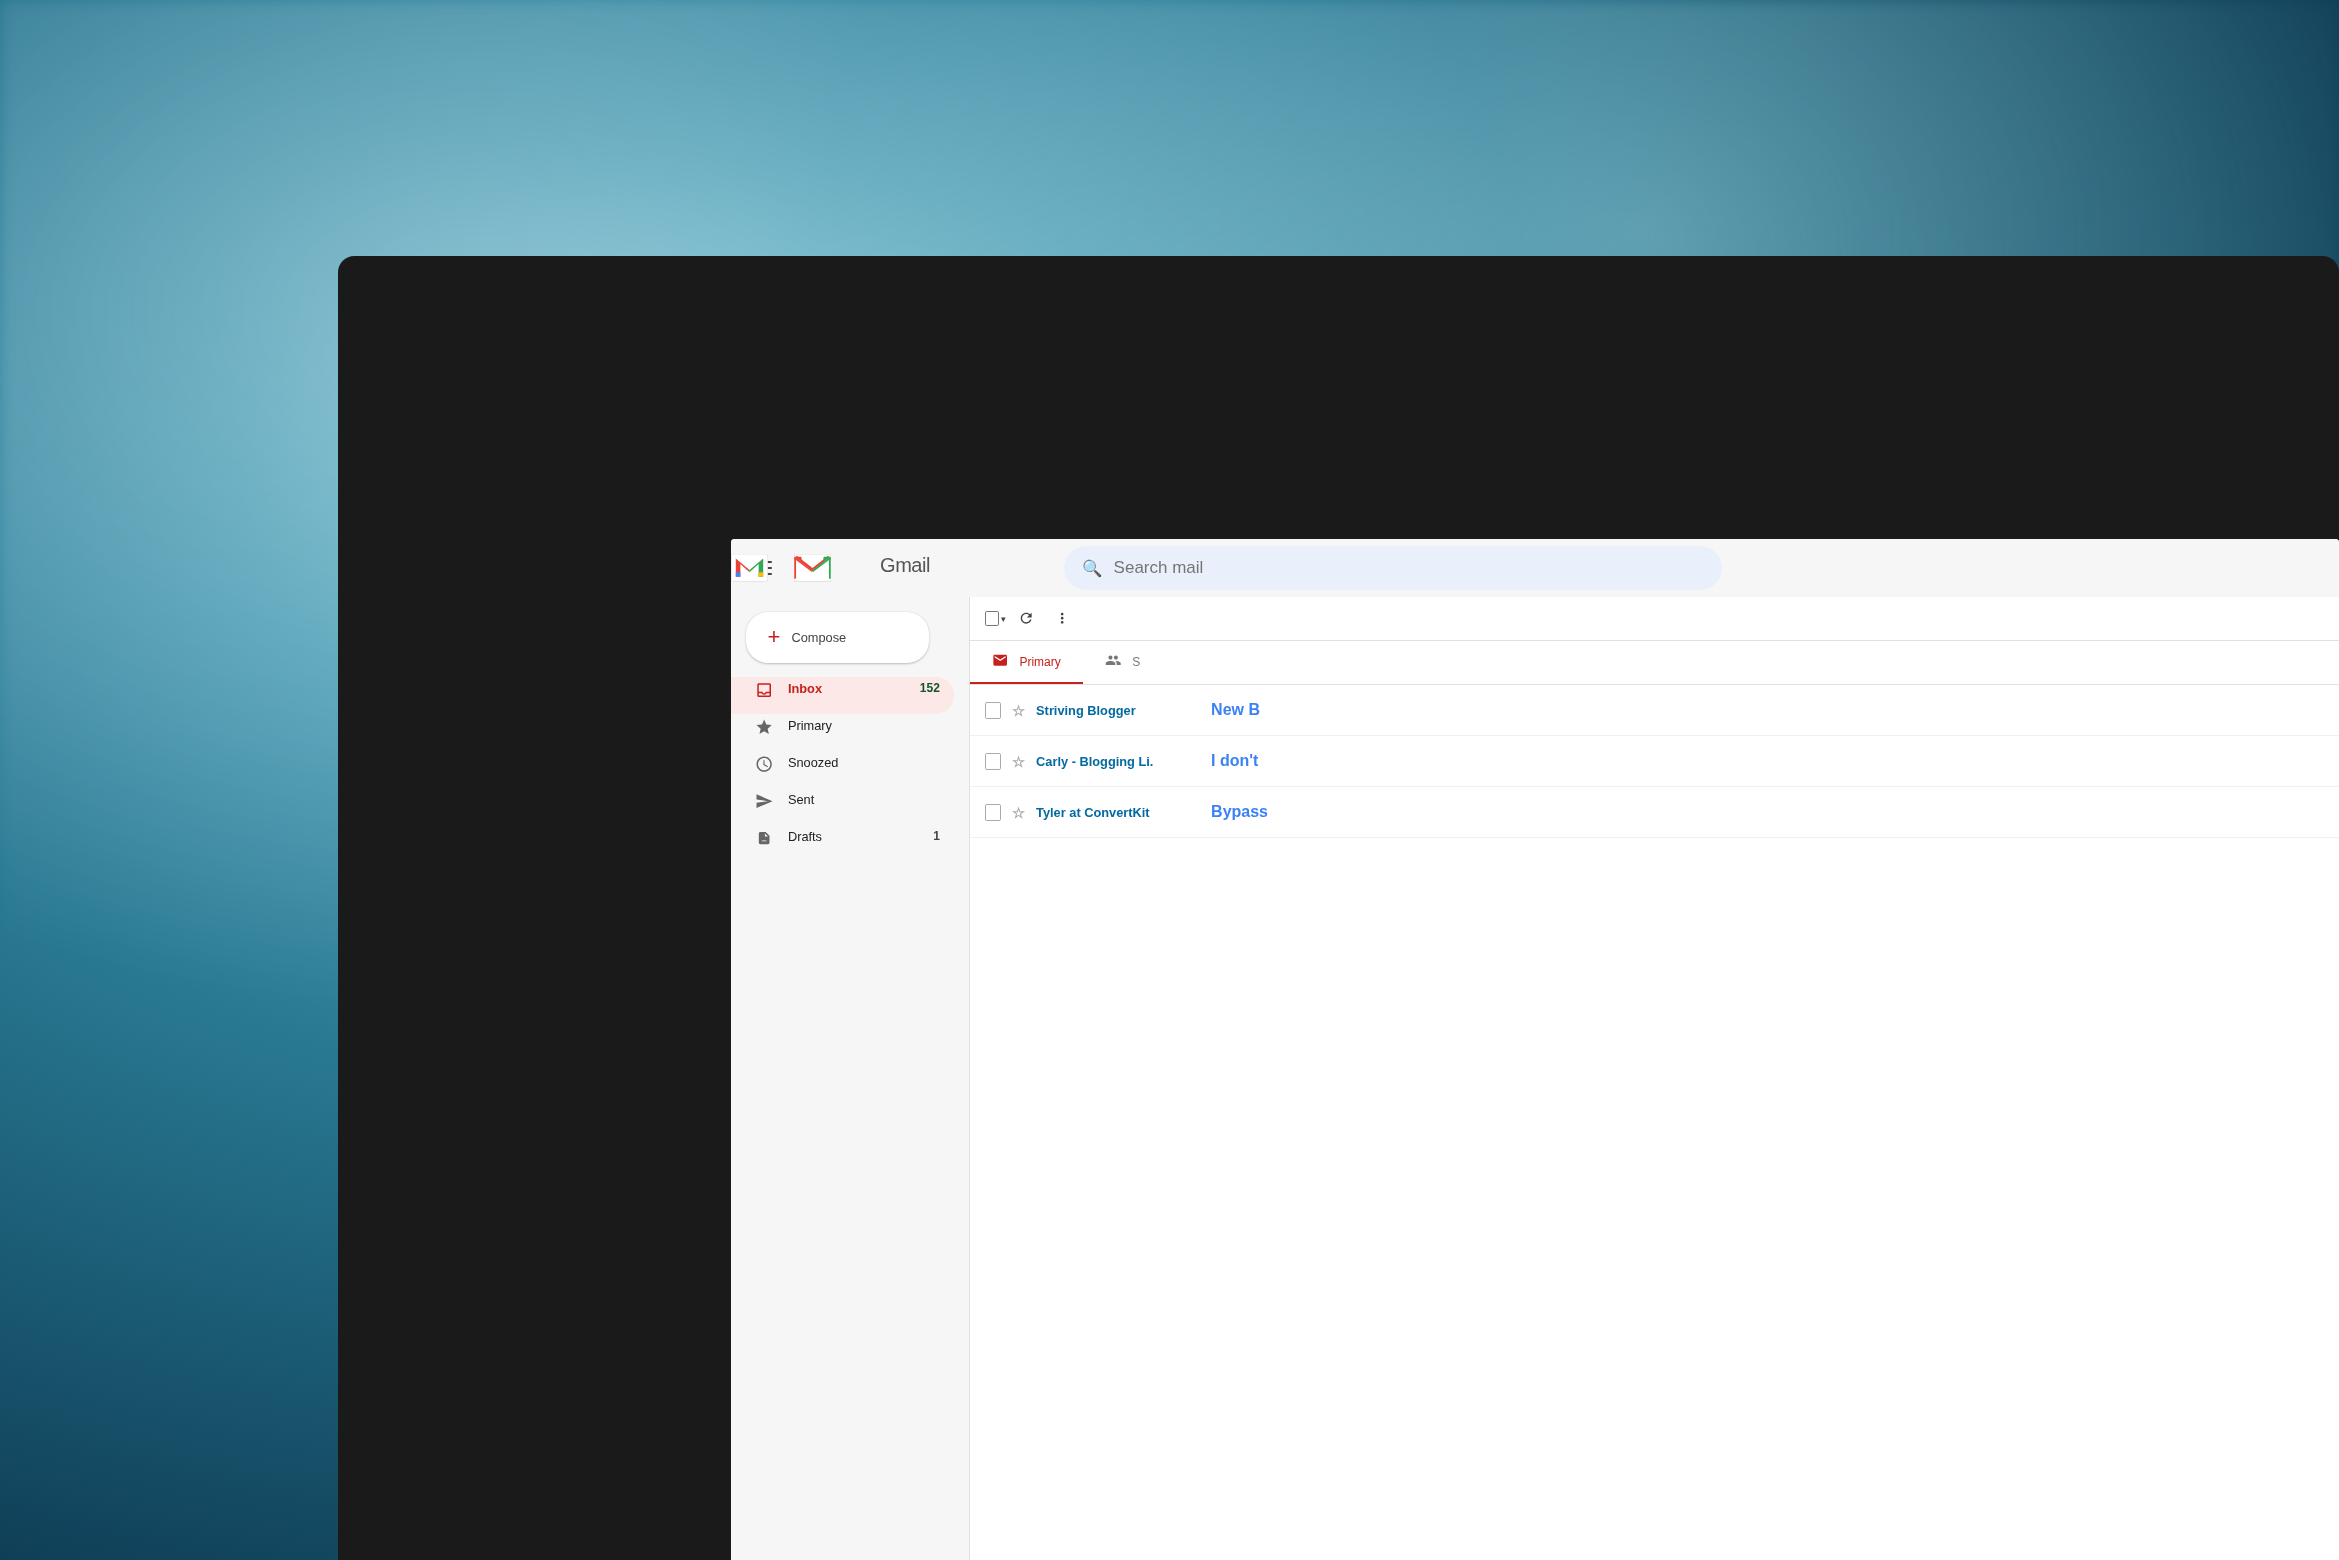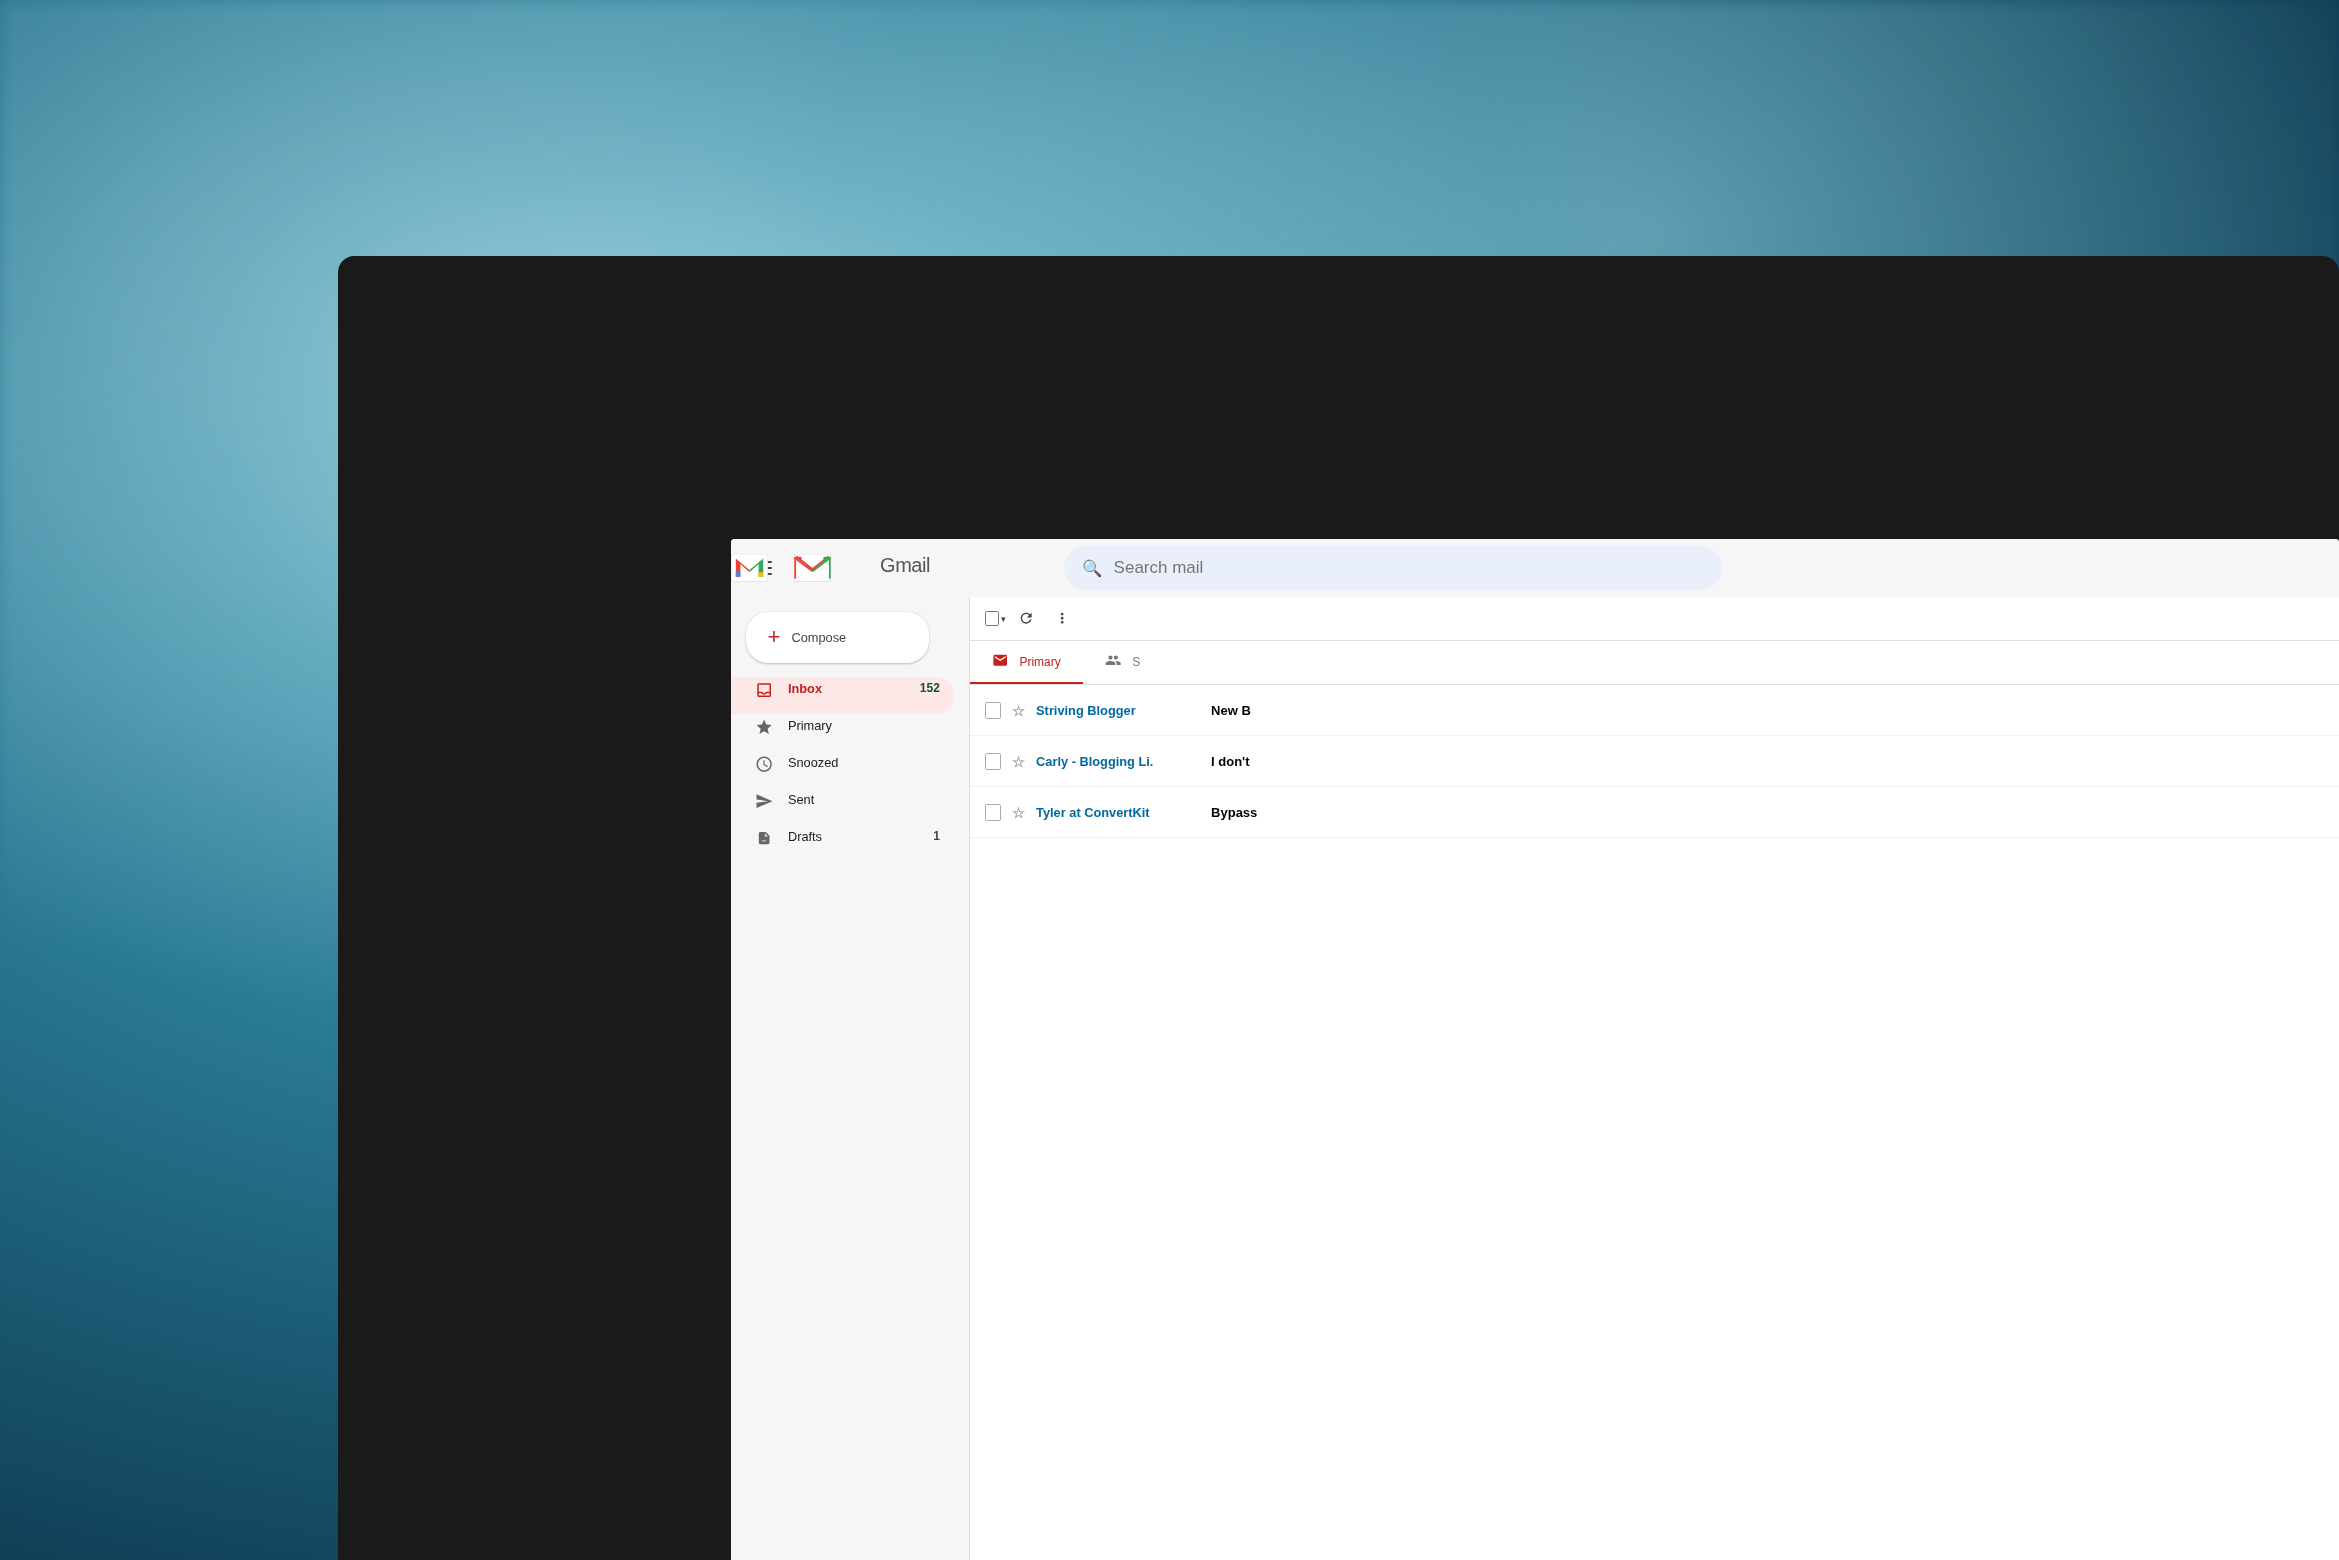--- a/index.html
+++ b/index.html
@@ -348,22 +348,22 @@
       color: #0369a1;
       font-weight: 700;
       white-space: nowrap;
       overflow: hidden;
       text-overflow: ellipsis;
       flex-shrink: 0;
     }
 
     .email-preview {
       flex: 1;
-      font-size: 13px;
-      color: #000000;
+      font-size: 16px;
+      color: #3b82f6;
       white-space: nowrap;
       overflow: hidden;
       text-overflow: ellipsis;
     }
 
     
     .social-icon {
       color: #777;
     }
   </style>

